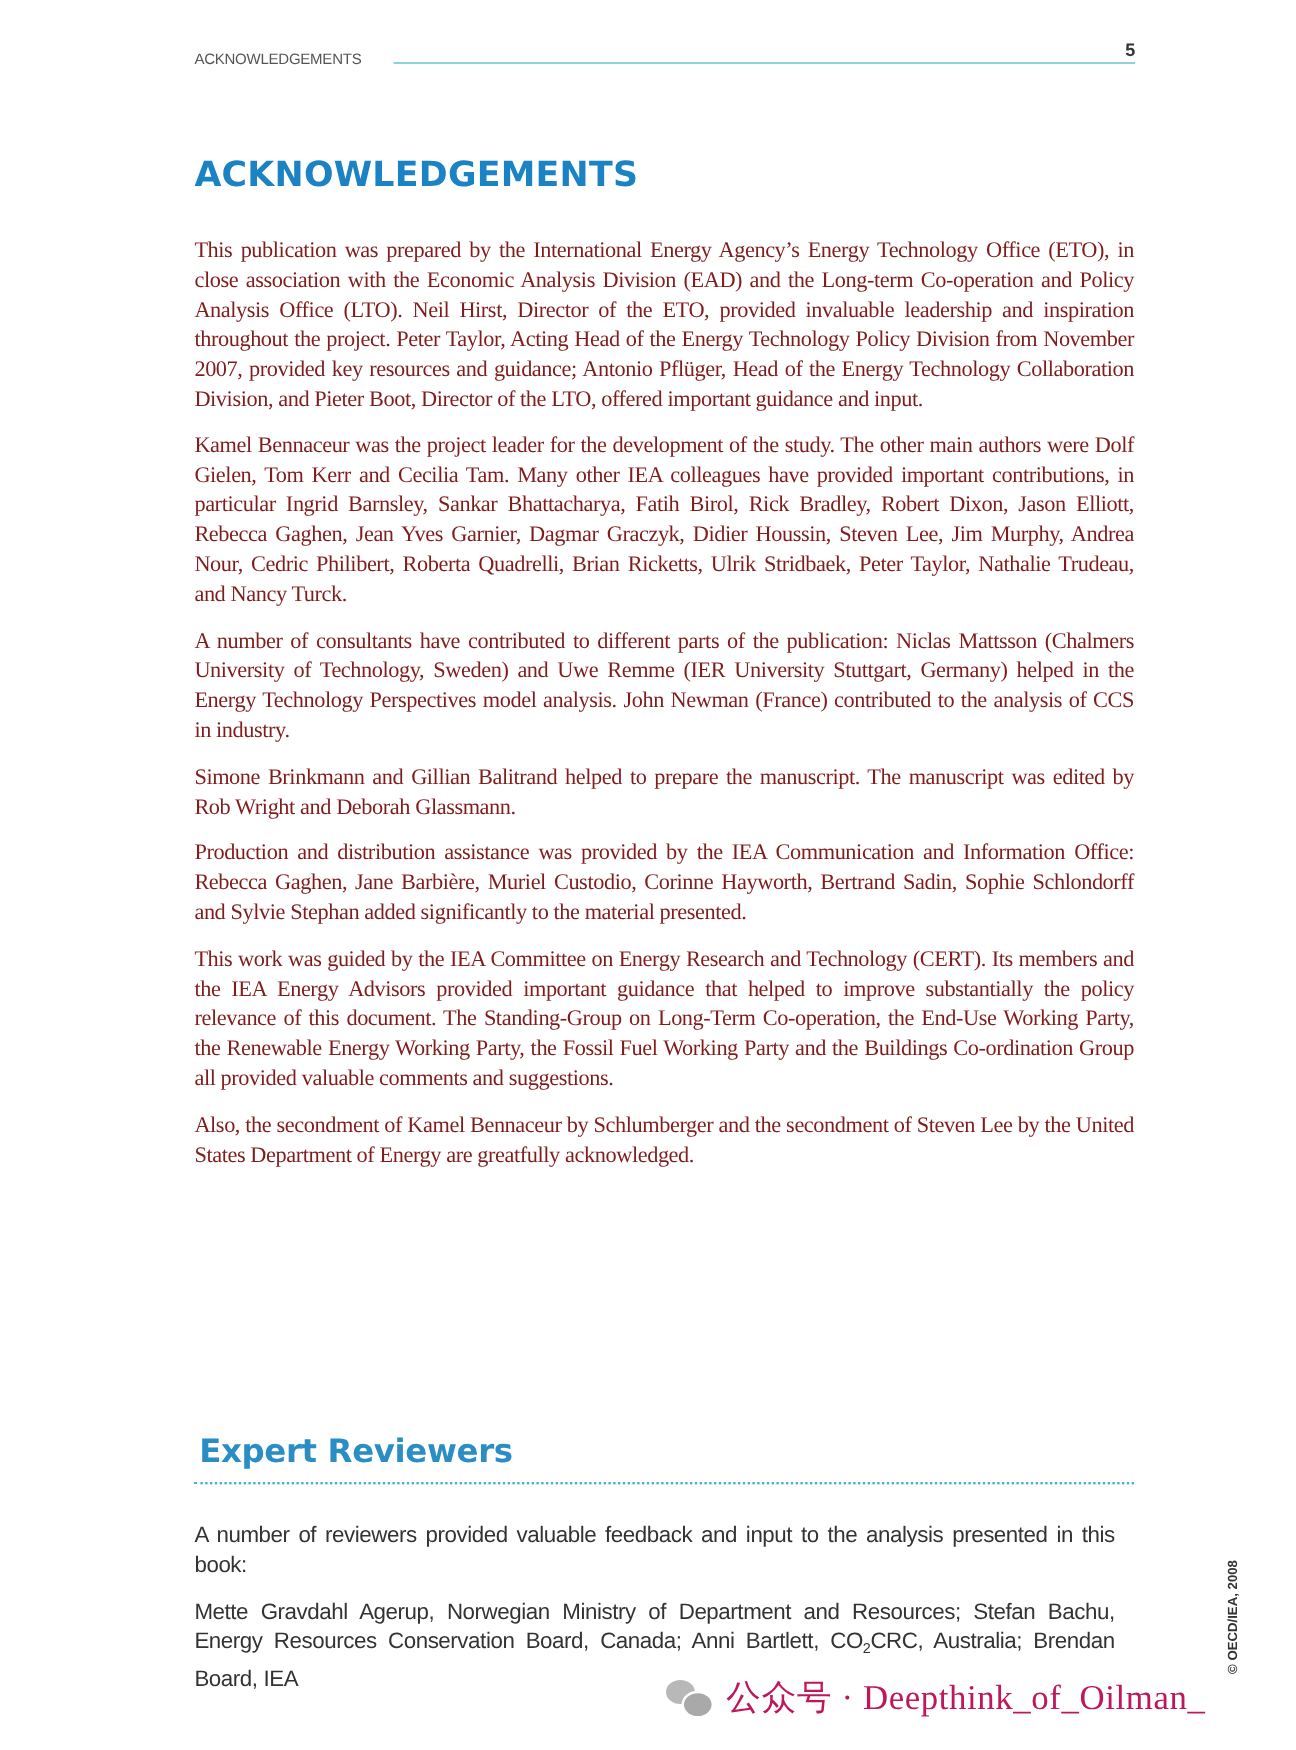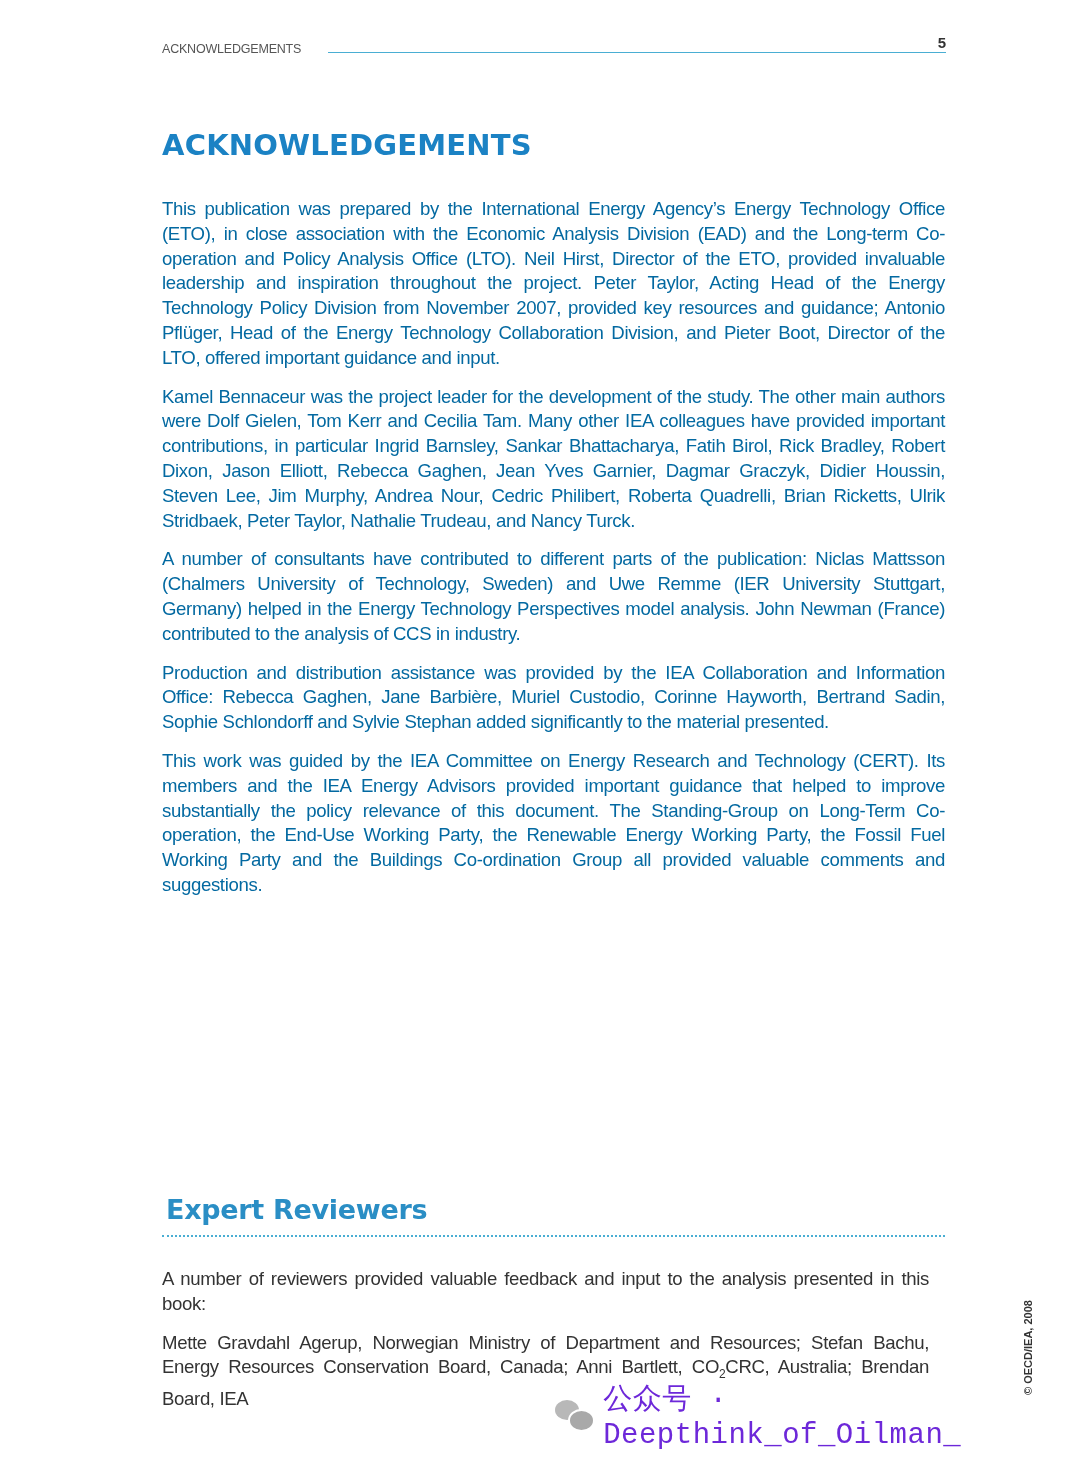--- a/index.html
+++ b/index.html
@@ -10,56 +10,58 @@
               color: #555; text-transform: uppercase; }
   .rh-rule { position: absolute; left: 166px; right: 0; top: 12px; border-top: 1.5px solid #4aaed3; }
   .rh-page { position: absolute; right: 0; top: -6px; font-size: 15px; font-weight: bold; color: #333; }
 
   .main-title { position: absolute; left: 162px; top: 128px; margin: 0;
                 font-family: "DejaVu Sans", sans-serif; font-weight: bold; font-size: 29px;
                 color: #1b82c4; letter-spacing: 0.2px; }
 
   .body-text { position: absolute; left: 162px; width: 783px; top: 197px; }
   .body-text p { margin: 0 0 14px 0; font-size: 18.6px; line-height: 24.8px; text-align: justify;
-                 color: #0369a1; font-family: Liberation Sans, sans-serif; letter-spacing: -0.35px; }
+                 color: #7f1d1d; font-family: Liberation Serif, serif; letter-spacing: -0.35px; }
 
   .section-title { position: absolute; left: 162px; top: 1190px; margin: 4px; font-size: 27px;
                    font-weight: bold; color: #2a8ec5; font-family: "DejaVu Sans", sans-serif; letter-spacing: -0.3px; }
   .section-rule { position: absolute; left: 162px; width: 783px; top: 1235px; border-top: 2px dotted #4aaed3; }
 
   .reviewers { position: absolute; left: 162px; width: 783px; top: 1267px; }
   .reviewers p { margin: 0 16px 14px 0; font-size: 18.6px; line-height: 24.8px; text-align: justify;
                  color: #333; letter-spacing: -0.35px; }
 
   .copyright { position: absolute; left: 1022px; top: 1395px; transform-origin: 0 0;
                transform: rotate(-90deg); font-size: 11px; font-weight: bold; color: #333; white-space: nowrap; }
 
   .watermark { position: absolute; left: 555px; top: 1395px; height: 40px; display: flex; align-items: center;
-               color: #6d28d9; font-size: 29px; font-family: Liberation Mono, monospace; letter-spacing: 0.5px; }
+               color: #be185d; font-size: 29px; font-family: Liberation Serif, serif; letter-spacing: 0.5px; }
   .wm-icon { width: 40px; height: 34px; position: relative; margin-right: 10px; }
   .bubble1 { position: absolute; left: 0; top: 2px; width: 24px; height: 20px; border-radius: 50%; background: #b8b8b8; }
   .bubble2 { position: absolute; left: 13px; top: 11px; width: 23px; height: 19px; border-radius: 50%; background: #a9a9a9; border: 2px solid #fff; }
 </style>
 </head>
 <body>
 
 <div class="running-header">
   <span class="rh-title">ACKNOWLEDGEMENTS</span>
   <div class="rh-rule"></div>
   <span class="rh-page">5</span>
 </div>
 
 <h1 class="main-title">ACKNOWLEDGEMENTS</h1>
 
 <div class="body-text">
   <p>This publication was prepared by the International Energy Agency’s Energy Technology Office (ETO), in close association with the Economic Analysis Division (EAD) and the Long-term Co-operation and Policy Analysis Office (LTO). Neil Hirst, Director of the ETO, provided invaluable leadership and inspiration throughout the project. Peter Taylor, Acting Head of the Energy Technology Policy Division from November 2007, provided key resources and guidance; Antonio Pflüger, Head of the Energy Technology Collaboration Division, and Pieter Boot, Director of the LTO, offered important guidance and input.</p>
   <p>Kamel Bennaceur was the project leader for the development of the study. The other main authors were Dolf Gielen, Tom Kerr and Cecilia Tam. Many other IEA colleagues have provided important contributions, in particular Ingrid Barnsley, Sankar Bhattacharya, Fatih Birol, Rick Bradley, Robert Dixon, Jason Elliott, Rebecca Gaghen, Jean Yves Garnier, Dagmar Graczyk, Didier Houssin, Steven Lee, Jim Murphy, Andrea Nour, Cedric Philibert, Roberta Quadrelli, Brian Ricketts, Ulrik Stridbaek, Peter Taylor, Nathalie Trudeau, and Nancy Turck.</p>
   <p>A number of consultants have contributed to different parts of the publication: Niclas Mattsson (Chalmers University of Technology, Sweden) and Uwe Remme (IER University Stuttgart, Germany) helped in the Energy Technology Perspectives model analysis. John Newman (France) contributed to the analysis of CCS in industry.</p>
-  <p>Production and distribution assistance was provided by the IEA Collaboration and Information Office: Rebecca Gaghen, Jane Barbière, Muriel Custodio, Corinne Hayworth, Bertrand Sadin, Sophie Schlondorff and Sylvie Stephan added significantly to the material presented.</p>
+  <p>Simone Brinkmann and Gillian Balitrand helped to prepare the manuscript. The manuscript was edited by Rob Wright and Deborah Glassmann.</p>
+  <p>Production and distribution assistance was provided by the IEA Communication and Information Office: Rebecca Gaghen, Jane Barbière, Muriel Custodio, Corinne Hayworth, Bertrand Sadin, Sophie Schlondorff and Sylvie Stephan added significantly to the material presented.</p>
   <p>This work was guided by the IEA Committee on Energy Research and Technology (CERT). Its members and the IEA Energy Advisors provided important guidance that helped to improve substantially the policy relevance of this document. The Standing-Group on Long-Term Co-operation, the End-Use Working Party, the Renewable Energy Working Party, the Fossil Fuel Working Party and the Buildings Co-ordination Group all provided valuable comments and suggestions.</p>
+  <p>Also, the secondment of Kamel Bennaceur by Schlumberger and the secondment of Steven Lee by the United States Department of Energy are greatfully acknowledged.</p>
 </div>
 
 <h2 class="section-title">Expert Reviewers</h2>
 <div class="section-rule"></div>
 
 <div class="reviewers">
   <p>A number of reviewers provided valuable feedback and input to the analysis presented in this book:</p>
   <p><span>Mette Gravdahl Agerup, Norwegian Ministry of Department and Resources; Stefan Bachu, Energy Resources Conservation Board, Canada; Anni Bartlett, CO</span><sub style="font-size:12px;">2</sub><span>CRC, Australia; Brendan Board, IEA</span></p>
 </div>
 

